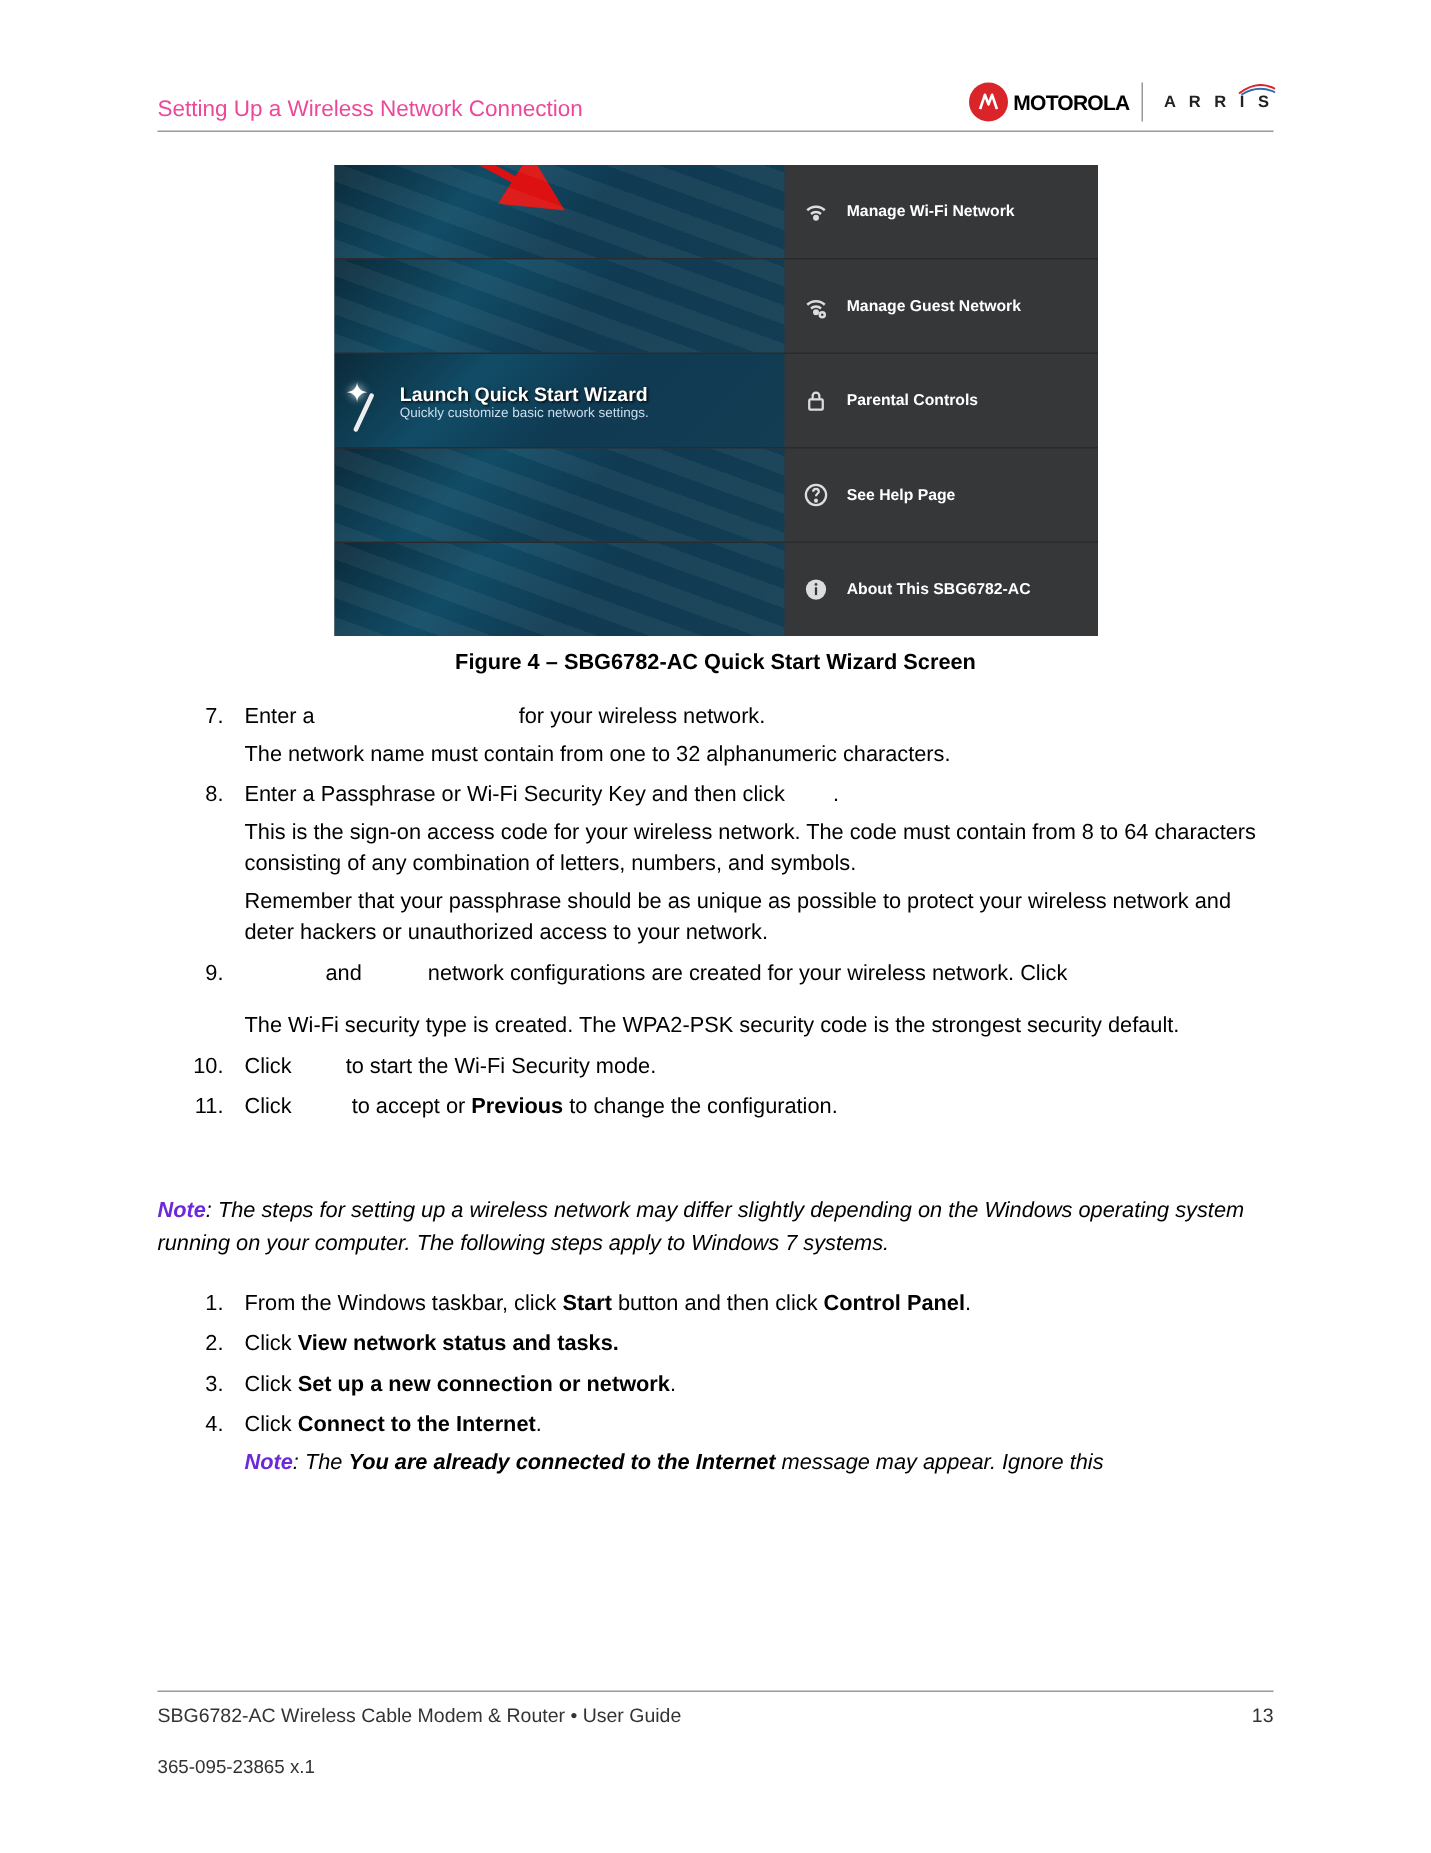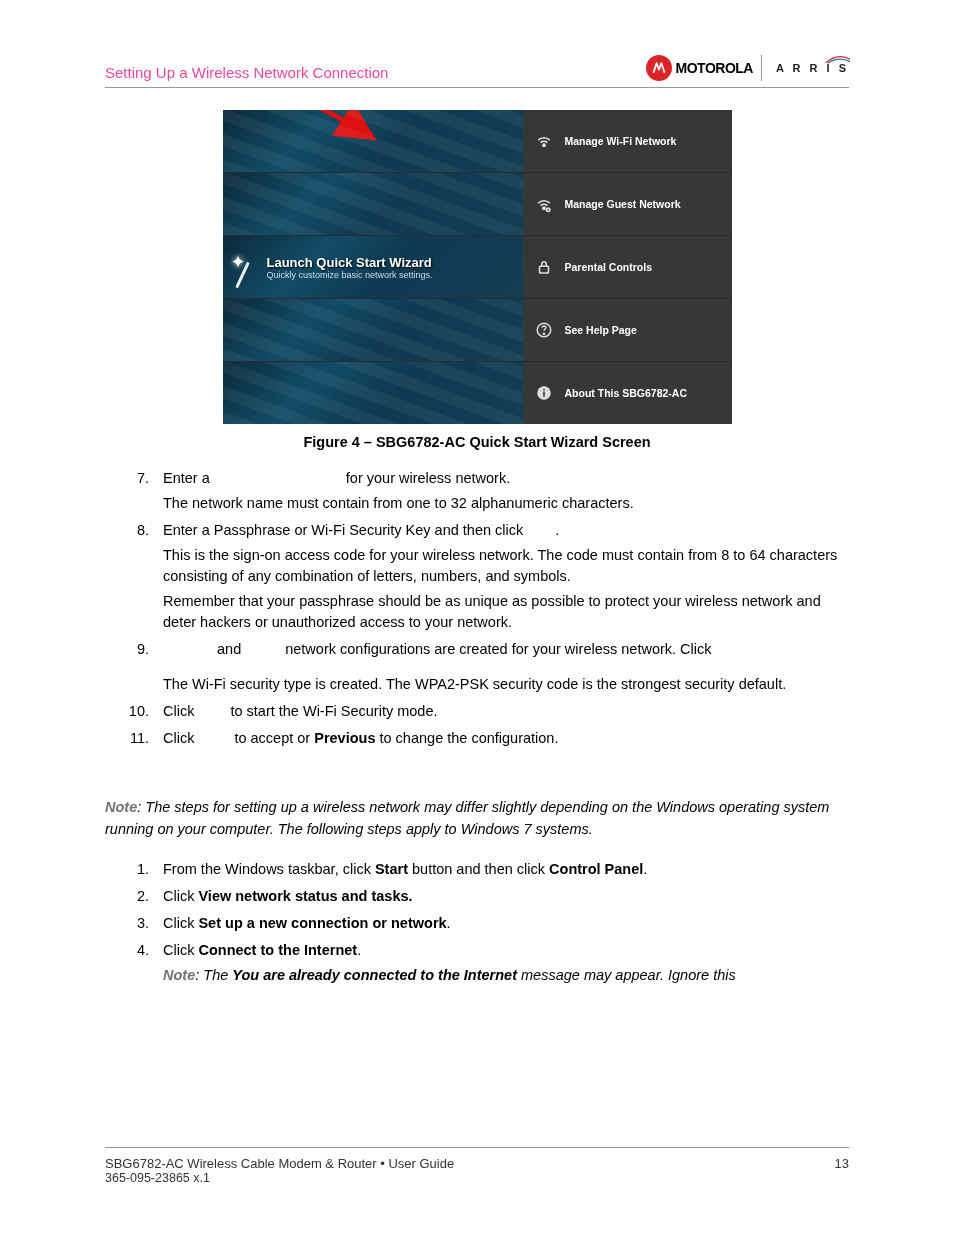--- a/index.html
+++ b/index.html
@@ -42,26 +42,26 @@
 
   .caption { text-align:center; font-weight:bold; margin:10px 0 18px 0; }
 
   ol.main { list-style: decimal; padding-left: 48px; }
   ol.main > li { padding-left: 10px; margin-bottom: 6px; line-height: 1.45; }
   ol.main > li::marker { font-size: 14.5px; }
   ol.main p { margin-top: 4px; }
   .gap-right { display:inline-block; width:128px; }
 
   .note { margin-top: 48px; line-height:1.5; }
-  .note-word { color:#737373; font-weight:bold; font-style:italic; }
+  .note-word { color:#6d28d9; font-weight:bold; font-style:italic; }
   em.body-italic { font-style: italic; }
 
   .footer { position:absolute; left:105px; right:105px; bottom:50px; font-size:13px; color:#333; }
   .footer-line { display:flex; justify-content:space-between; border-top:1px solid #999; padding-top:8px;align-items:flex-end; }
-  .docnum { margin-top:0; font-size:12.5px; }
+  .docnum { margin-top:20px; font-size:12.5px; }
 </style>
 </head>
 <body>
 
 <div class="header">
   <div class="header-title">Setting Up a Wireless Network Connection</div>
   <div class="logos">
     <div class="moto-wrap">
       <div class="moto-circle">
         <svg viewBox="0 0 20 20" width="16" height="16">

